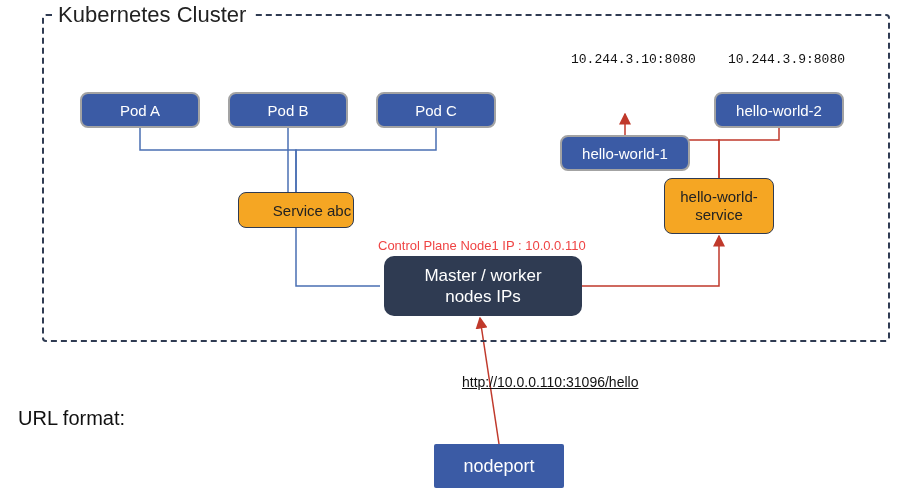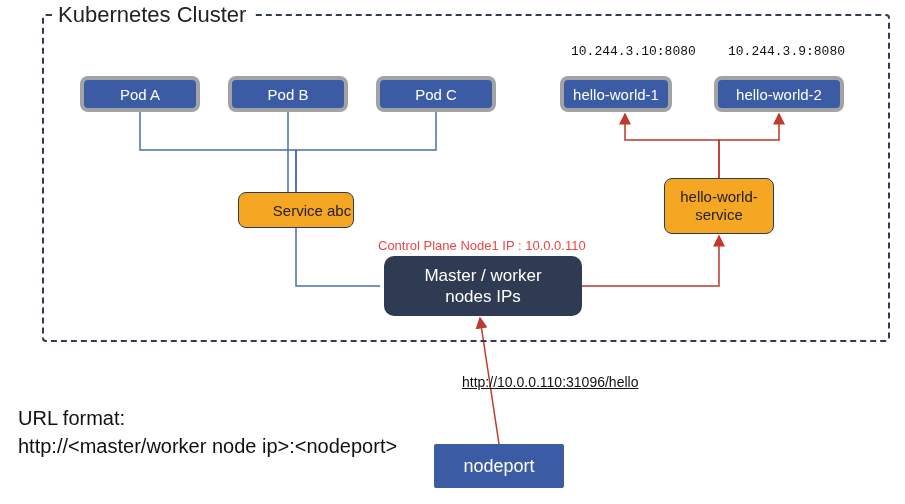--- a/index.html
+++ b/index.html
@@ -32,36 +32,36 @@
   .pod, .svc, .master, .requests {
     position: absolute;
     display: flex;
     align-items: center;
     justify-content: center;
     text-align: center;
     border-radius: 8px;
     color: #fff;
   }
   .pod {
-    top: 76px;
+    top: 92px;
     width: 120px;
     height: 36px;
     background: #3b5ba5;
-    border: 4px solid #a3a3a3;
+    border: 2px solid #a3a3a3;
     font-size: 15px;
   }
   #podA { left: 80px; }
   #podB { left: 228px; }
   #podC { left: 376px; }
-  #hw1  { left: 560px; width: 112px; }
+  #hw1  { left: 560px; width: 130px; margin-top: 43px; }
   #hw2  { left: 714px; width: 130px; }
 
   .ip-label {
     position: absolute;
-    top: 44px;
+    top: 52px;
     font-family: "Courier New", monospace;
     font-size: 13px;
     color: #111;
   }
   #ip1 { left: 571px; }
   #ip2 { left: 728px; }
 
   .svc {
     background: #f5a623;
     border: 1px solid #2f3b52;
@@ -167,14 +167,13 @@
 <div id="svchw" class="svc">hello-world-service</div>
 
 <div class="cp-label">Control Plane Node1 IP : 10.0.0.110</div>
 <div id="master" class="master">Master / worker nodes IPs</div>
 
 <div class="req-url">http://10.0.0.110:31096/hello</div>
 <div id="requests" class="requests">nodeport</div>
 
 <div class="url-format">
   <div>URL format:</div>
-  <div>http://&lt;master/worker node ip&gt;:&lt;nodeport&gt;</div>
 </div>
 
 </body></html>

